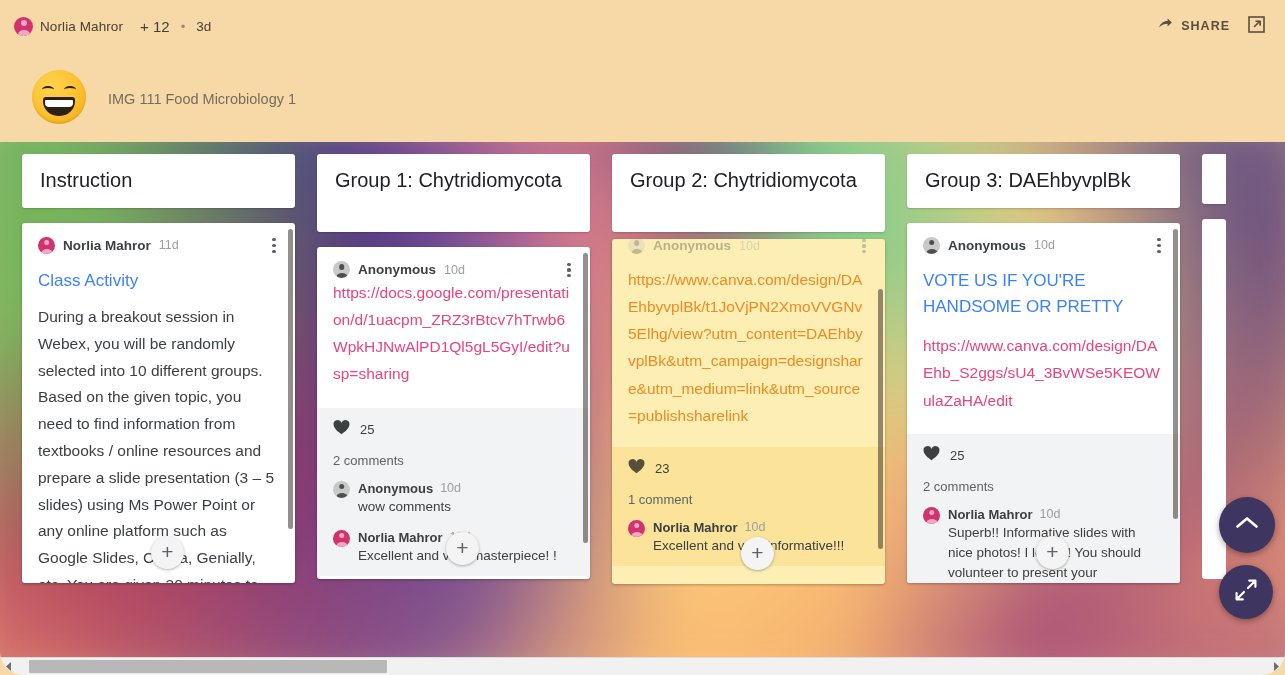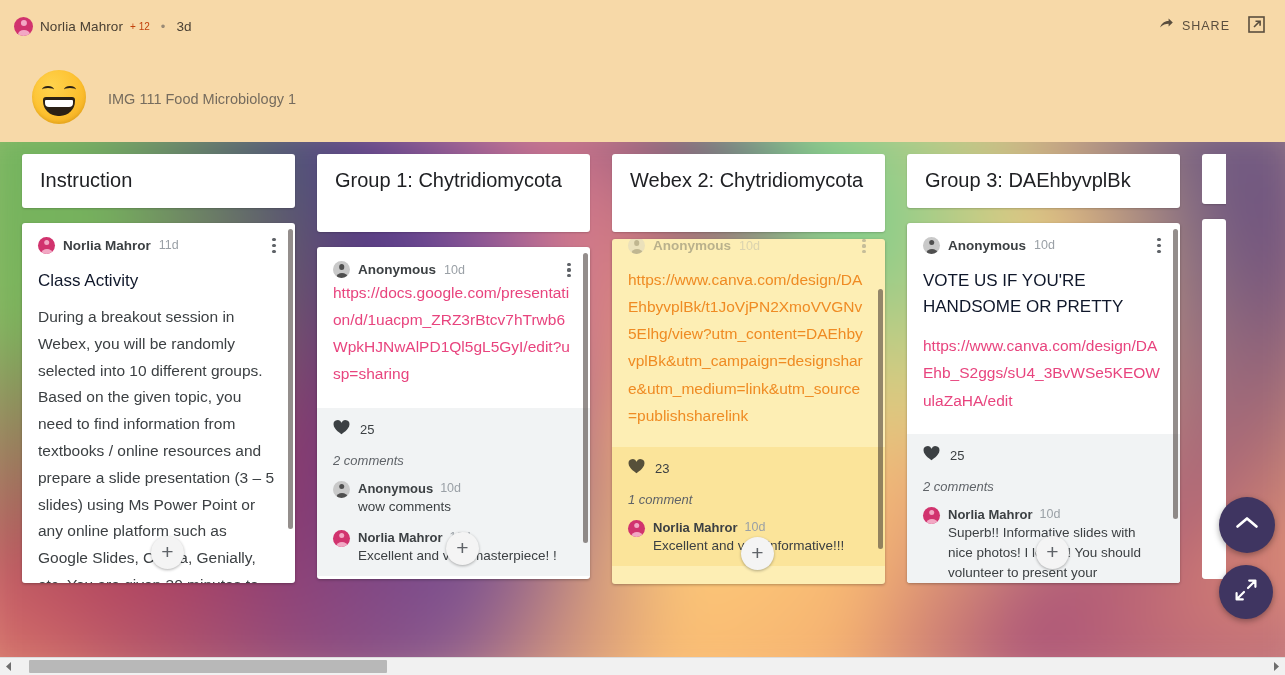--- a/index.html
+++ b/index.html
@@ -2,21 +2,21 @@
 <html><head>
 <meta charset="utf-8">
 <style>
   * { box-sizing: border-box; margin: 0; padding: 0; }
   html, body {
     width: 1285px; height: 675px;
     overflow: hidden;
     font-family: "Liberation Sans", sans-serif;
     background: #f7d9a8;
   }
-  #app { position: relative; width: 1285px; height: 675px; overflow: hidden; }
+  #app { position: relative; width: 1285px; height: 675px; overflow: hidden; border-radius: 23px; }
 
   
   .topbar {
     position: absolute; top: 0; left: 0; width: 1285px; height: 52px;
     background: #f7d9a8;
     display: flex; align-items: center; padding: 0 14px;
     z-index: 40;
   }
   .owner-wrap { display: flex; align-items: center; gap: 7px; }
   .avatar {
@@ -32,27 +32,27 @@
   .avatar::after {
     content: ""; position: absolute; left: 50%; bottom: -3.5px;
     transform: translateX(-50%);
     width: 12px; height: 9px; border-radius: 50% 50% 0 0; background: #f2a8c4;
   }
   .avatar.sm { width: 17px; height: 17px; }
   .avatar.sm::before { width: 5.6px; height: 5.6px; top: 3px; }
   .avatar.sm::after { width: 11px; height: 8px; bottom: -3px; }
 
   .owner-name { font-size: 13.5px; color: #4a4033; letter-spacing: .1px; }
-  .owner-plus { font-size: 10px; color: #c2410c; }
+  .owner-plus { font-size: 15px; color: #404040; margin-left: 10px; }
   .dot-sep { color: #9a8b76; font-size: 13px; margin: 0 4px; }
   .owner-time { font-size: 13.5px; color: #4a4033; }
 
   .topbar-right { margin-left: auto; display: flex; align-items: center; gap: 18px; padding-right: 6px; }
   .share-btn { display: flex; align-items: center; gap: 8px; cursor: pointer; }
-  .share-label { font-size: 12.5px; letter-spacing: 1px; color: #5a4e3e; }
+  .share-label { font-size: 12.5px; letter-spacing: 1px; color: #5a4e3e; font-weight: bold; }
   .icon-btn { cursor: pointer; display: flex; align-items: center; }
 
   
   .titleblock {
     position: absolute; top: 52px; left: 0; width: 1285px; height: 90px;
     background: #f7d9a8;
     display: flex; align-items: center; padding-left: 32px;
     z-index: 40;
   }
   .emoji {
@@ -155,35 +155,35 @@
   .poster-name { font-size: 13.5px; color: #3c4043; font-weight: bold; }
   .poster-time { font-size: 12.5px; color: #9aa0a6; }
   .kebab {
     position: absolute; right: -4px; top: -1px;
     width: 18px; height: 20px; cursor: pointer;
     display: flex; flex-direction: column; align-items: center; justify-content: center; gap: 2.6px;
   }
   .kebab i { width: 3.2px; height: 3.2px; border-radius: 50%; background: #5f6368; display: block; }
 
   .card-title {
-    font-size: 17px; color: #0f172a; line-height: 1.55;
+    font-size: 17px; color: #3b82f6; line-height: 1.55;
     margin-top: 14px; word-wrap: break-word;
   }
   .card-link {
     font-size: 15.5px; line-height: 1.75; color: #e8447e;
     margin-top: 12px; word-break: break-all; cursor: pointer;
   }
   .card-link.orange { color: #ef8b23; }
   .card-link.first { margin-top: 1px; }
 
   .card-foot { background: #f1f3f4; padding: 12px 16px 10px 16px; margin-top: 16px; }
   .card.yellow .card-foot { background: #fbe49a; }
   .likes { display: flex; align-items: center; gap: 10px; cursor: pointer; }
   .like-count { font-size: 13px; color: #3c4043; }
-  .comments-count { font-size: 13px; color: #5f6368; margin-top: 14px; font-style: italic; }
+  .comments-count { font-size: 13px; color: #5f6368; margin-top: 14px; }
   .comment { display: flex; gap: 8px; margin-top: 13px; }
   .comment-body { flex: 1; min-width: 0; }
   .comment-meta { display: flex; align-items: center; gap: 7px; }
   .c-name { font-size: 13px; color: #3c4043; font-weight: bold; }
   .c-time { font-size: 12.5px; color: #9aa0a6; }
   .c-text { font-size: 13.5px; color: #3c4043; line-height: 1.5; margin-top: 1px; }
 
   .card-scroll {
     position: absolute; right: 2px; width: 5px; border-radius: 3px;
     background: rgba(60,50,45,.55);
@@ -350,21 +350,21 @@
             <div class="card-scroll" style="top:6px;height:290px"></div>
           </div>
         </div>
         <div class="add-btn" style="left:129px">
           <span>+</span>
         </div>
       </div>
 
       <div class="col">
         <div class="col-head" style="min-height:78px;align-items:flex-start">
-          <div class="col-head-title">Webex 2: Chytridiomycota</div>
+          <div class="col-head-title">Group 2: Chytridiomycota</div>
         </div>
         <div class="col-body" style="margin-top:7px">
           <div class="card yellow" style="height:345px">
             <div class="card-top" style="padding-top:4px">
               <div class="card-head" style="opacity:.35;margin-top:-6px">
                 <div class="anon-avatar"></div>
                 <span class="poster-name">Anonymous</span>
                 <span class="poster-time">10d</span>
                 <span class="kebab">
                     <i></i>

